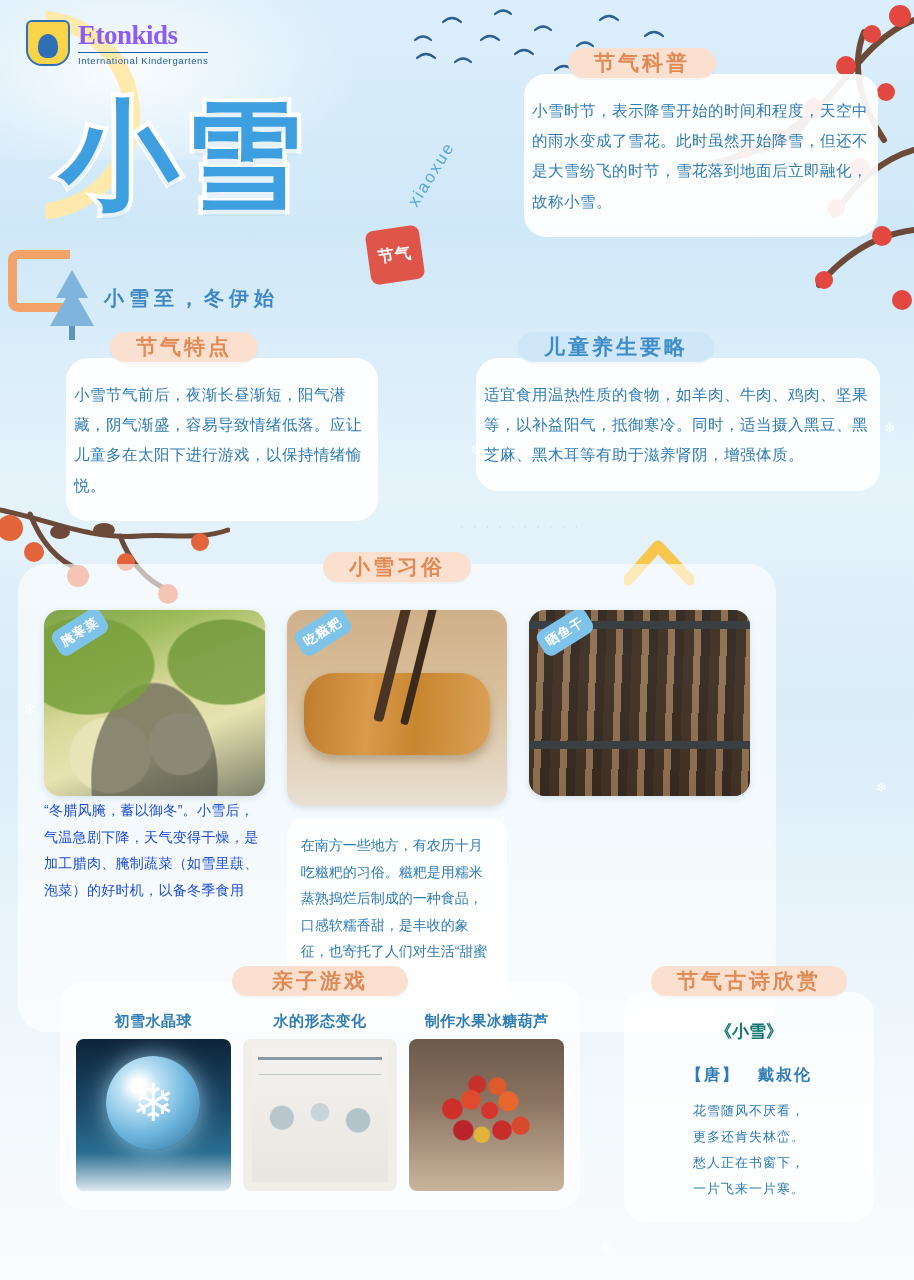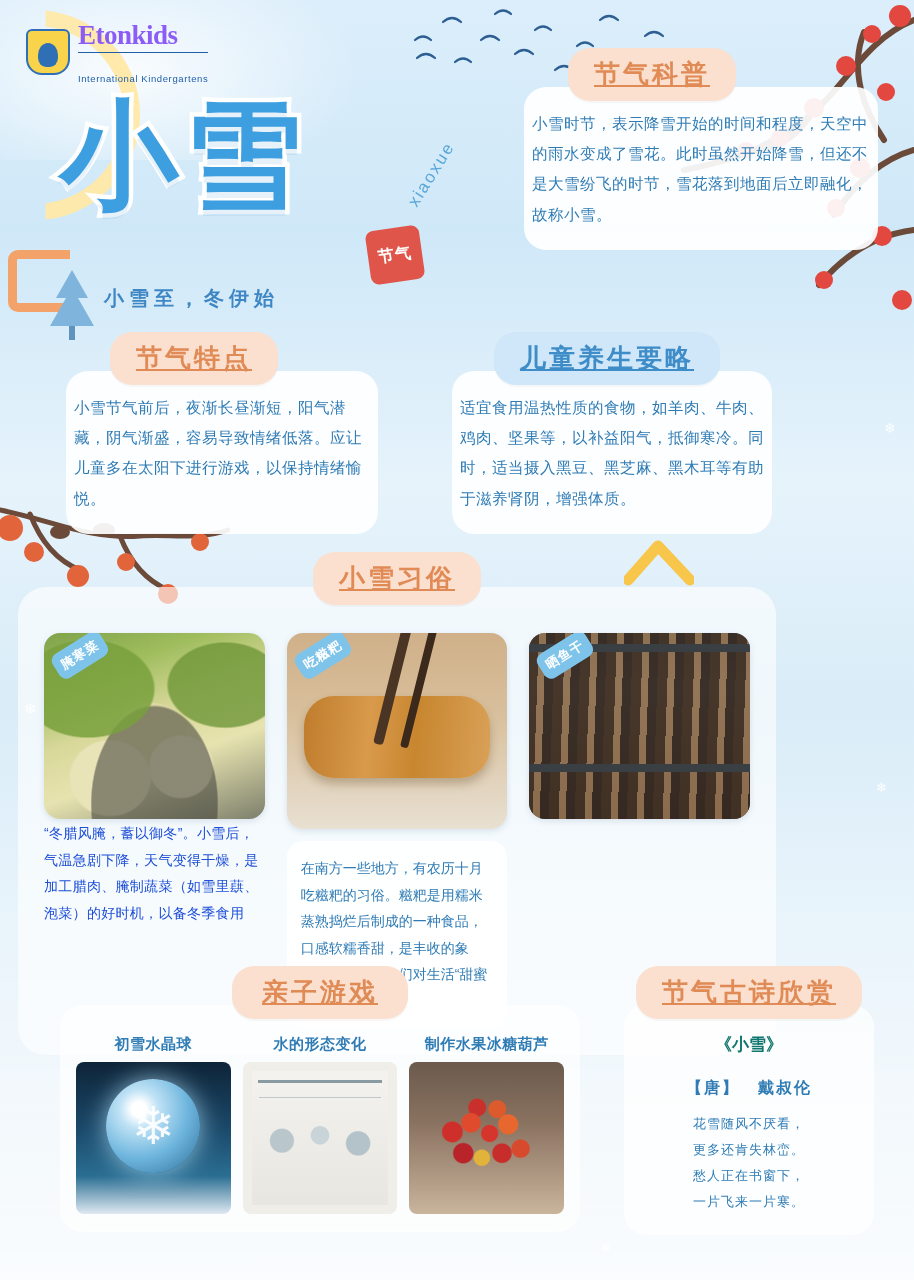--- a/index.html
+++ b/index.html
@@ -47,21 +47,21 @@
   }
   .logo-mark {
     width: 44px; height: 46px; background: #f9d34a; border-radius: 6px 6px 16px 16px;
     position: relative; border: 2px solid #2f6fb5;
   }
   .logo-mark::after {
     content: ""; position: absolute; left: 50%; top: 12px; transform: translateX(-50%);
     width: 20px; height: 24px; background: #2f6fb5; border-radius: 50% 50% 40% 40%;
   }
   .logo-text-main { font-size: 27px; font-weight: 700; color: #8b5cf6; letter-spacing: -.5px; font-family: "Liberation Serif", serif; }
-  .logo-text-sub { font-size: 9.5px; color: #1f5fa8; letter-spacing: .6px; border-top: 1px solid #1f5fa8; padding-top: 20px; margin-top: 1px; }
+  .logo-text-sub { font-size: 9.5px; color: #1f5fa8; letter-spacing: .6px; border-top: 1px solid #1f5fa8; padding-top: 2px; margin-top: 1px; }
 
   
   .hero-title {
     position: absolute; left: 60px; top: 96px;
     font-size: 118px; line-height: 1; font-weight: 700; color: #3e9fe0;
     letter-spacing: 6px;
     -webkit-text-stroke: 9px #ffffff; paint-order: stroke fill;
     text-shadow: 0 6px 0 rgba(120,180,220,.18);
     font-family: "DejaVu Sans", sans-serif;
   }
@@ -82,41 +82,41 @@
     font-size: 20px; color: #3f87c4; letter-spacing: 5px; font-weight: 700;
   }
   .pine {
     position: absolute; left: 44px; top: 268px; width: 56px; height: 74px;
   }
 
   
   .pill {
     display: inline-block;
     background: #fbe0cf; color: #e08a55;
-    border-radius: 22px; padding: 9px 26px;
-    font-size: 26px; font-weight: 700; letter-spacing: 3px;
+    border-radius: 22px; padding: 1px 26px;
+    font-size: 21px; font-weight: 700; letter-spacing: 3px;
     box-shadow: 0 2px 0 rgba(0,0,0,.03);
-    position: relative; z-index: 3; text-decoration: underline;
+    position: relative; z-index: 3;
   }
   .pill.blue { background: #cfe7f8; color: #3e8dc8; }
   .card {
     background: rgba(255,255,255,.92);
     border-radius: 22px;
     padding: 22px 8px 20px;
     color: #2f7cb5; font-size: 15.5px; line-height: 1.95; letter-spacing: .5px;
   }
 
   
   #sec-kepu { position: absolute; right: 36px; top: 48px; width: 354px; }
   #sec-kepu .pill { margin-left: 44px; margin-bottom: -16px; }
 
   #sec-tedian { position: absolute; left: 66px; top: 332px; width: 312px; }
   #sec-tedian .pill { margin-left: 44px; margin-bottom: -16px; }
 
-  #sec-yangsheng { position: absolute; left: 452px; top: 332px; width: 320px; }
+  #sec-yangsheng { position: absolute; left: 476px; top: 332px; width: 404px; }
   #sec-yangsheng .pill { margin-left: 42px; margin-bottom: -16px; }
 
   
   #sec-xisu { position: absolute; left: 18px; top: 552px; width: 758px; }
   .xisu-panel {
     background: rgba(255,255,255,.62);
     border-radius: 28px; padding: 46px 26px 26px;
     margin-top: -18px;
   }
   .xisu-title { text-align: center; }

